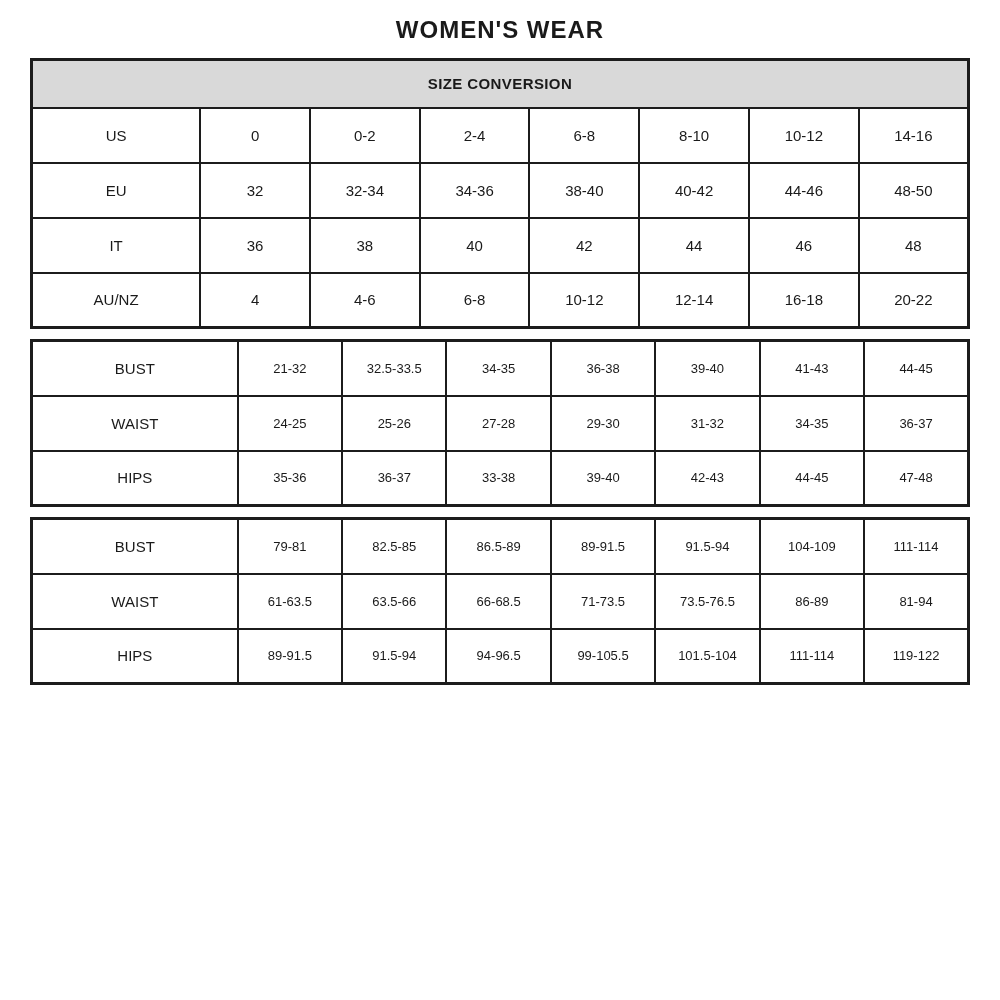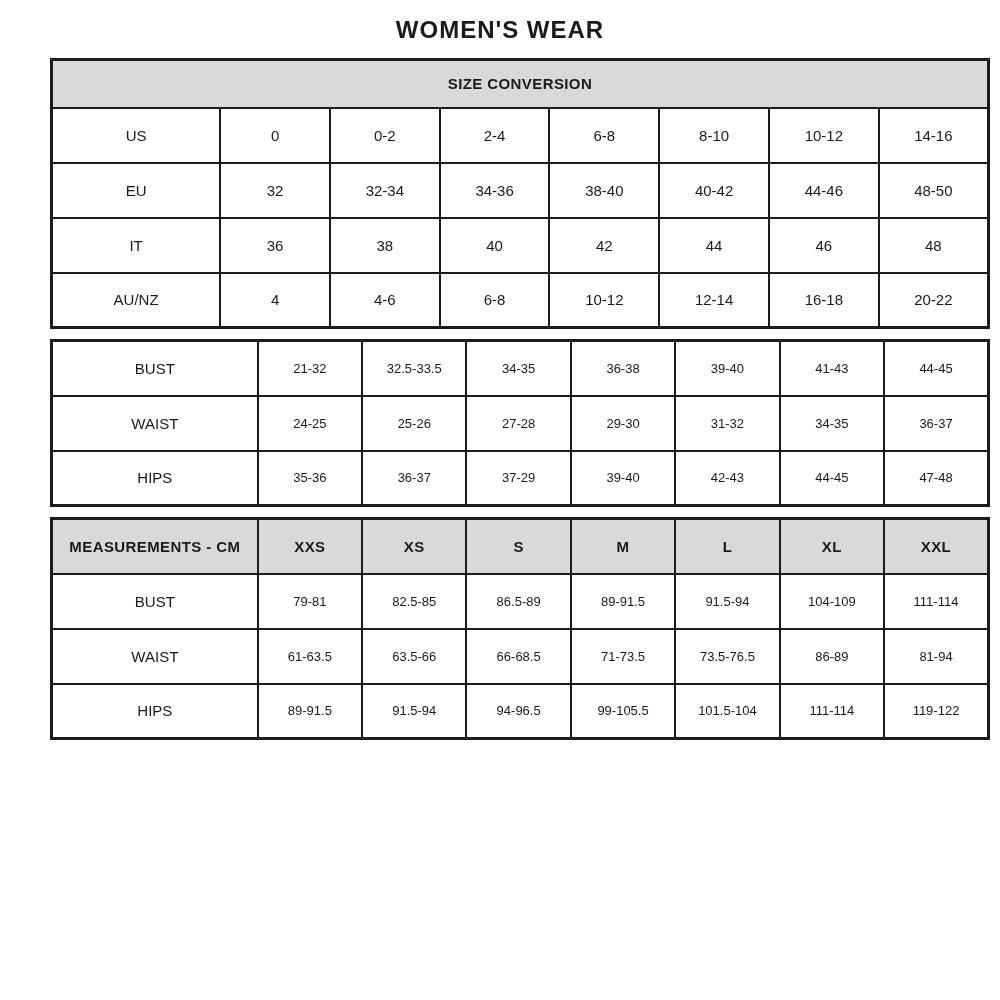--- a/index.html
+++ b/index.html
@@ -20,21 +20,20 @@
     font-weight:700;
     letter-spacing:1px;
     margin:4px 0 14px 0;
   }
   table{
     width:100%;
     border-collapse:collapse;
     table-layout:fixed;
     border:3px solid var(--border);
     margin-bottom:10px;
-    margin-left:20px;
   }
   td{
     border:2px solid var(--border);
     text-align:center;
     vertical-align:middle;
     font-size:15px;
     height:55px;
     padding:2px 3px;
     overflow:hidden;
     white-space:nowrap;
@@ -141,45 +140,35 @@
         <td class="val">27-28</td>
         <td class="val">29-30</td>
         <td class="val">31-32</td>
         <td class="val">34-35</td>
         <td class="val">36-37</td>
       </tr>
       <tr>
         <td class="rowlabel">HIPS</td>
         <td class="val">35-36</td>
         <td class="val">36-37</td>
-        <td class="val">37-29</td>
+        <td class="val">33-38</td>
         <td class="val">39-40</td>
         <td class="val">42-43</td>
         <td class="val">44-45</td>
         <td class="val">47-48</td>
       </tr>
     </tbody>
   </table>
 
 <table id="cm-table" class="m-table">
   <colgroup>
       <col style="width:22%">
       <col span="7" style="width:11.14%">
     </colgroup>
 <tbody>
-      <tr>
-        <td class="hdr">MEASUREMENTS - CM</td>
-        <td class="hdr">XXS</td>
-        <td class="hdr">XS</td>
-        <td class="hdr">S</td>
-        <td class="hdr">M</td>
-        <td class="hdr">L</td>
-        <td class="hdr">XL</td>
-        <td class="hdr">XXL</td>
-      </tr>
       <tr>
         <td class="rowlabel">BUST</td>
         <td class="val">79-81</td>
         <td class="val">82.5-85</td>
         <td class="val">86.5-89</td>
         <td class="val">89-91.5</td>
         <td class="val">91.5-94</td>
         <td class="val">104-109</td>
         <td class="val">111-114</td>
       </tr>

